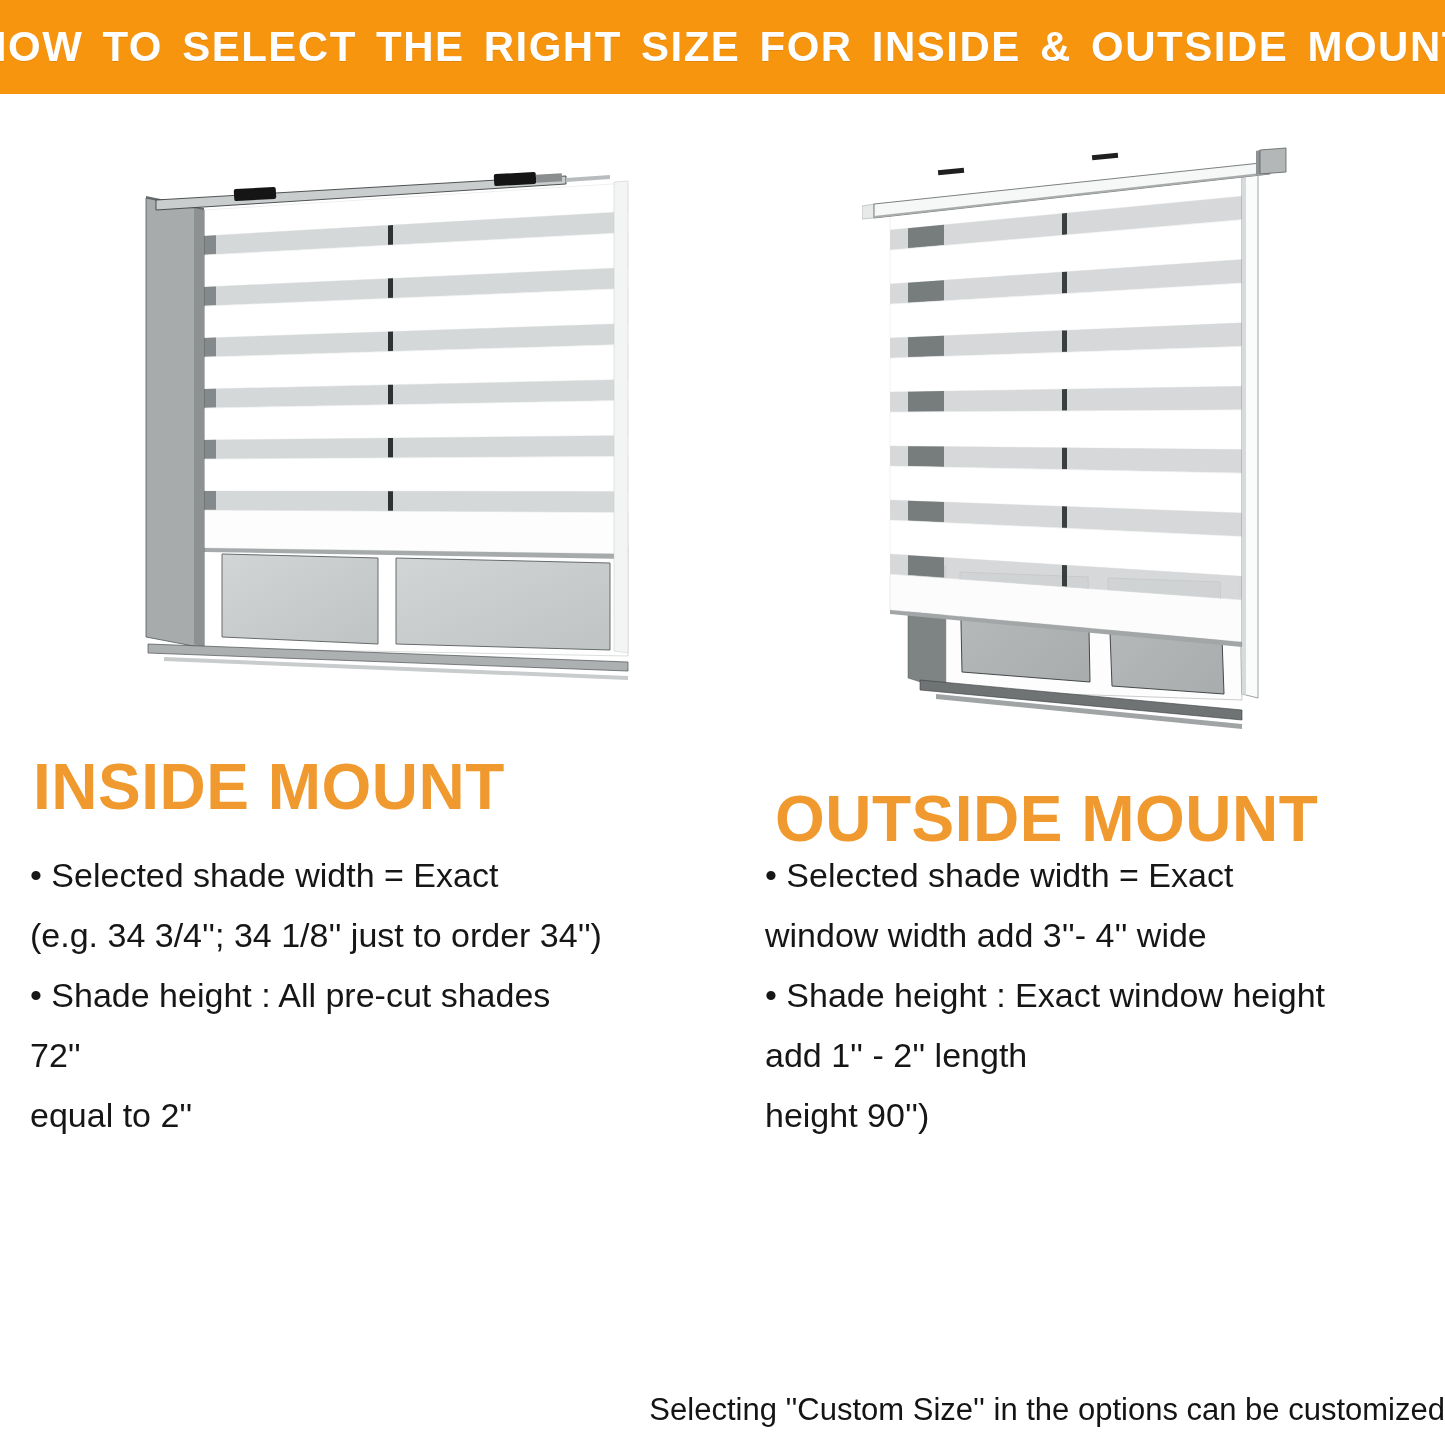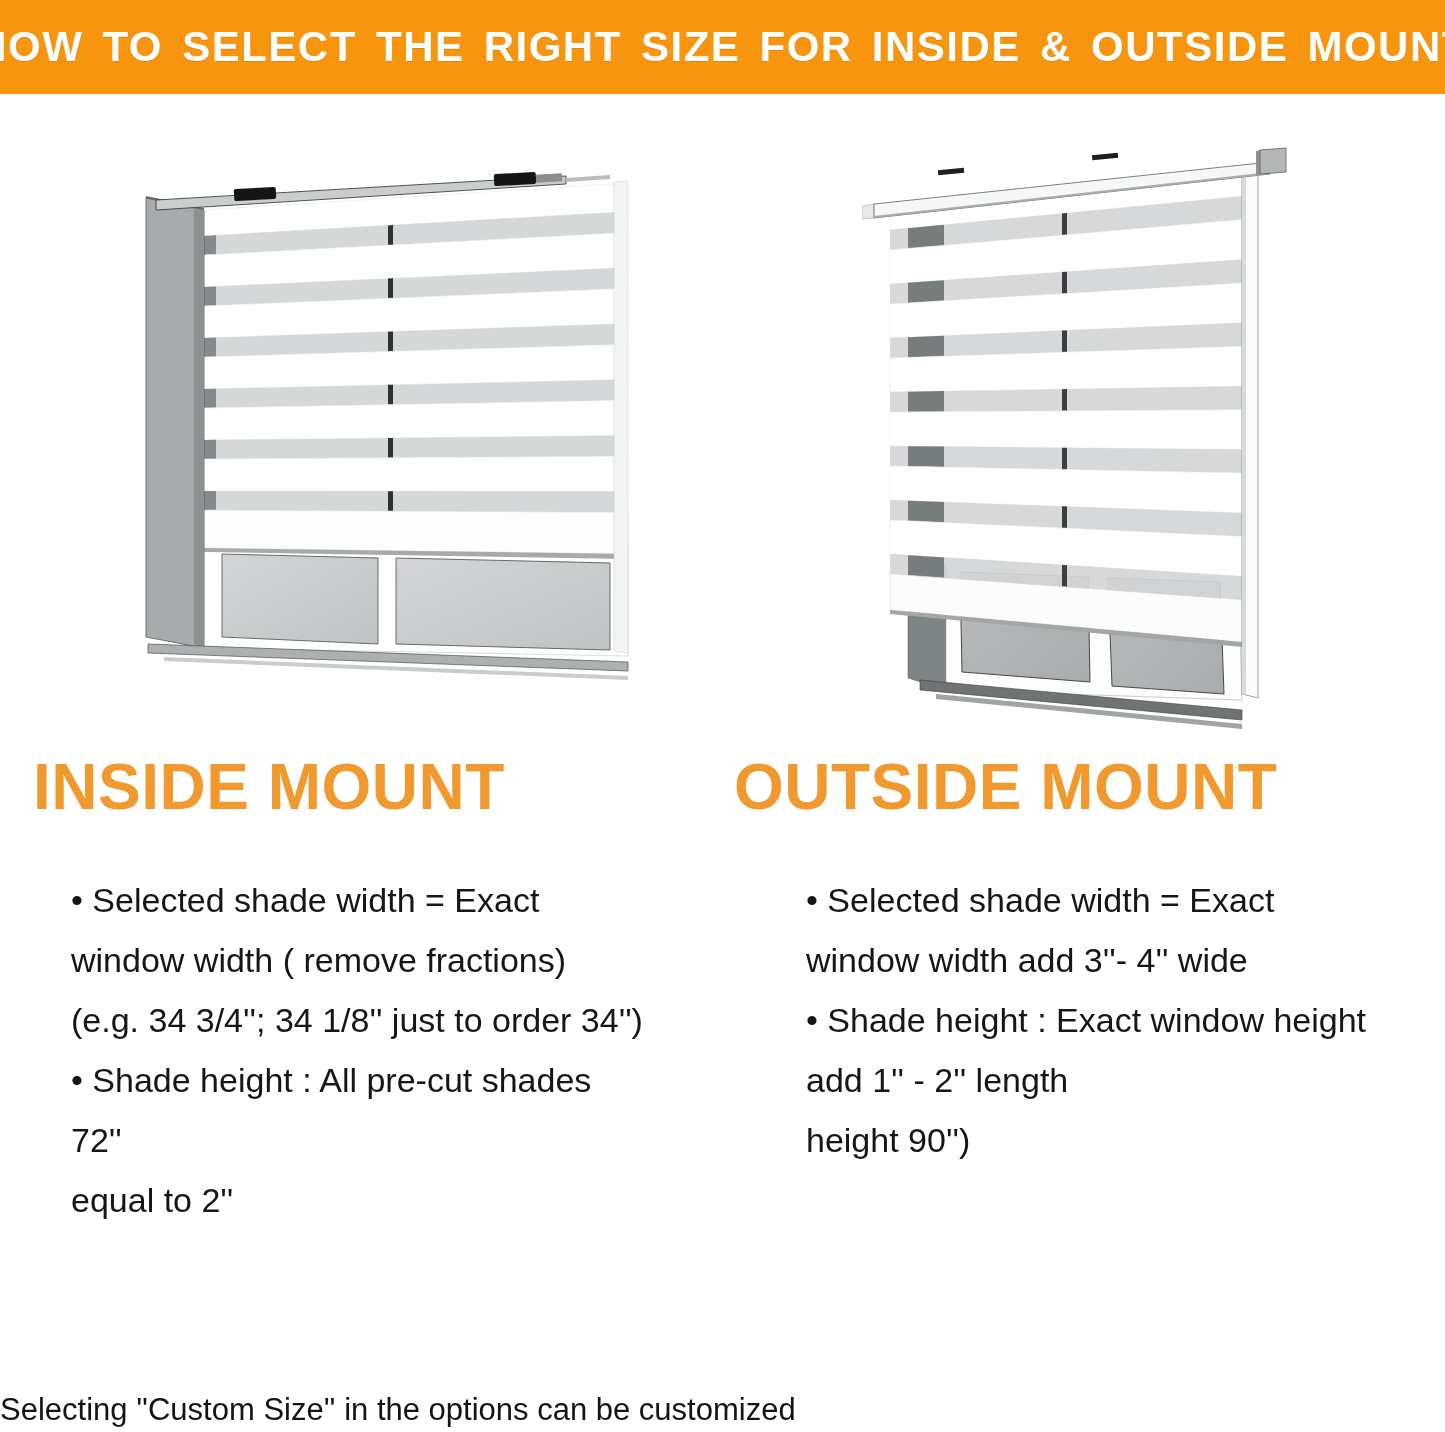--- a/index.html
+++ b/index.html
@@ -19,32 +19,32 @@
   
   .figure{position:absolute;}
   #fig-inside{left:138px;top:150px;width:510px;height:545px;}
   #fig-outside{left:862px;top:142px;width:436px;height:600px;}
   
   .mount-heading{
     position:absolute;top:750px;font-size:64px;font-weight:bold;color:#F0992E;
     letter-spacing:0.5px;white-space:nowrap;
   }
   #heading-inside{left:33px;}
-  #heading-outside{left:734px;}
-  
-  .spec-column{position:absolute;top:870px;width:680px;margin-left:41px;}
+  #heading-outside{left:775px;margin-top:32px;}
+  
+  .spec-column{position:absolute;top:845px;width:680px;}
   #col-inside{left:30px;}
   #col-outside{left:765px;}
   .spec-line{
     font-size:34px;line-height:60px;height:60px;color:#161616;white-space:nowrap;
     letter-spacing:0px;
   }
   
   #footer-note{
-    position:absolute;left:0;top:1390px;width:1445px;text-align:left;
+    position:absolute;left:0;top:1390px;width:1445px;text-align:right;
     font-size:31px;color:#141414;line-height:40px;
   }
   svg{display:block;}
 </style>
 </head>
 <body>
 
 <div id="page">
 
   <div id="banner" style="background: rgb(248, 149, 15);">
@@ -191,21 +191,20 @@
         <polygon points="74,552 380,582 380,587 74,557" fill="#A0A4A5"></polygon>
       </g>
     </svg>
   </div>
 
   <div class="mount-heading" id="heading-inside">INSIDE MOUNT</div>
   <div class="mount-heading" id="heading-outside">OUTSIDE MOUNT</div>
 
   <div class="spec-column" id="col-inside">
     <div class="spec-line">• Selected shade width = Exact</div>
-    <div class="spec-line">window width ( remove fractions)</div>
     <div class="spec-line">(e.g. 34 3/4''; 34 1/8'' just to order 34'')</div>
     <div class="spec-line">• Shade height : All pre-cut shades</div>
     <div class="spec-line">72''</div>
     <div class="spec-line">equal to 2''</div>
   </div>
 
   <div class="spec-column" id="col-outside">
     <div class="spec-line">• Selected shade width = Exact</div>
     <div class="spec-line">window width add 3''- 4'' wide</div>
     <div class="spec-line">• Shade height : Exact window height</div>

